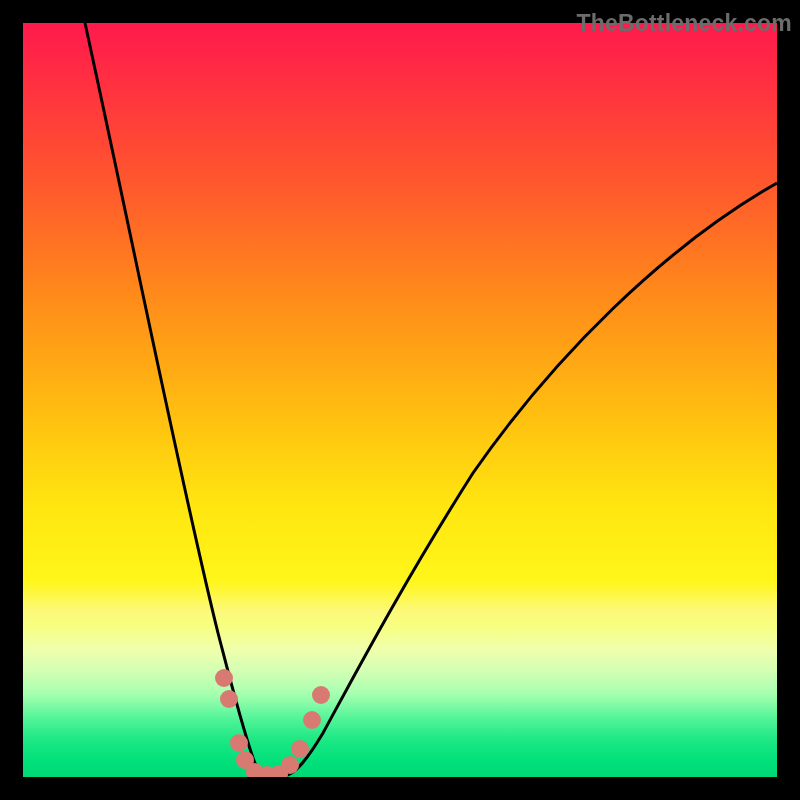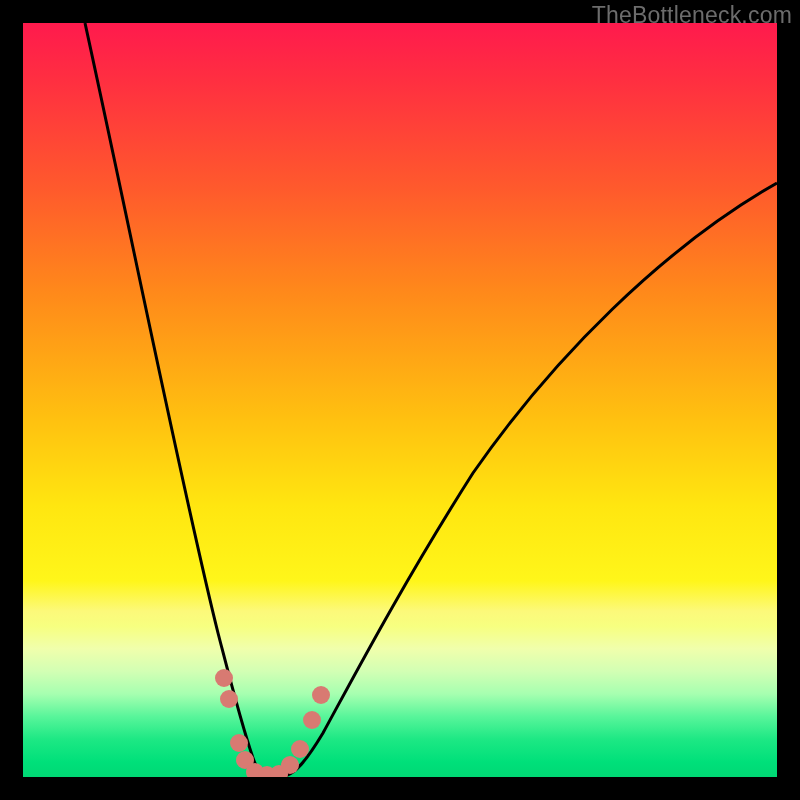--- a/index.html
+++ b/index.html
@@ -30,25 +30,25 @@
       #f0ffac 83%,
       #d2ffb4 86%,
       #a6ffb0 89%,
       #58f59a 92%,
       #1de884 95%,
       #00e07a 98%,
       #00d874 100%);
   }
   .watermark {
     position: absolute;
-    top: 2px;
+    top: 10px;
     right: 8px;
     color: #6c6c6c;
     font-size: 23px;
-    font-weight: 400;
+    font-weight: 700;
     letter-spacing: 0.2px;
     user-select: none;
   }
   svg.curves {
     position: absolute;
     left: 0;
     top: 0;
     width: 754px;
     height: 754px;
   }

